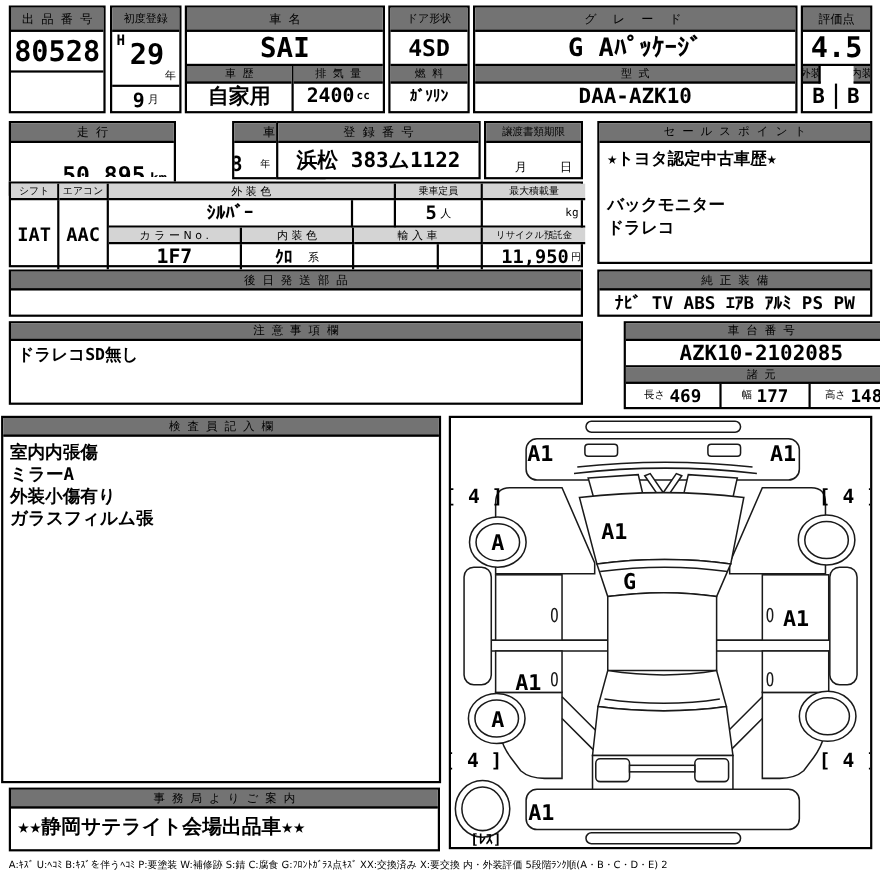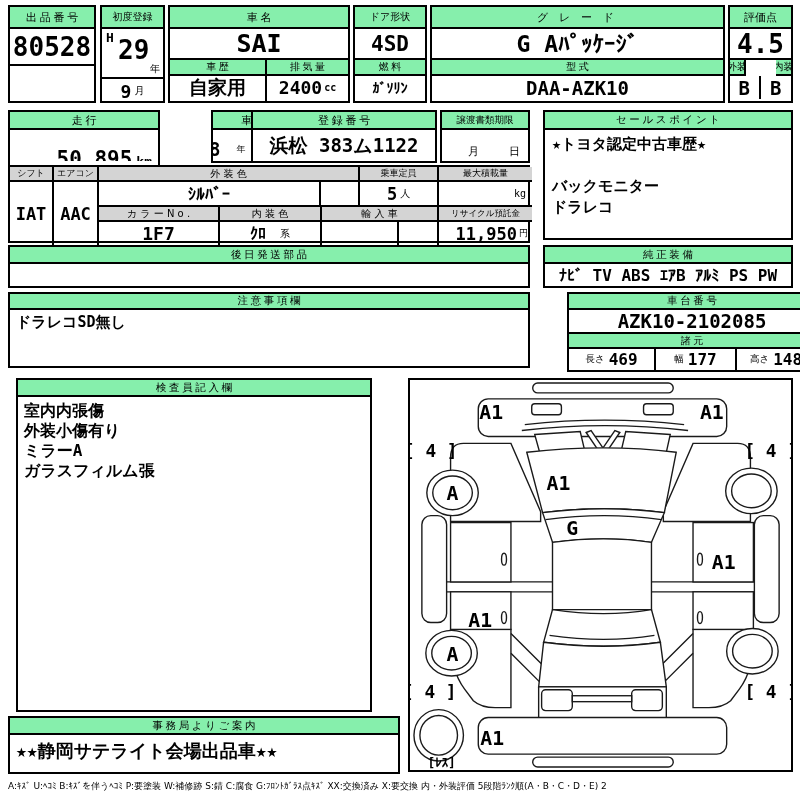--- a/index.html
+++ b/index.html
@@ -1,21 +1,21 @@
 <!DOCTYPE html>
 <html><head>
 <meta charset="utf-8">
 <style>
   html,body{margin:0;padding:0;background:#e8e8e8;}
   #sheet{position:relative;width:800px;height:800px;background:#fff;
          font-family:"DejaVu Sans Mono","DejaVu Sans",sans-serif;color:#000;overflow:hidden;}
   .abs{position:absolute;box-sizing:border-box;}
   .b{border:2px solid #000;background:#fff;}
-  .hdr{background:#86efac;display:flex;align-items:center;justify-content:center;
-       font-family:Liberation Serif, serif;font-weight:normal;border-bottom:2px solid #000;
+  .hdr{background:#737373;display:flex;align-items:center;justify-content:center;
+       font-family:Liberation Mono, monospace;font-weight:normal;border-bottom:2px solid #000;
        box-sizing:border-box;white-space:nowrap;overflow:hidden;}
   .v{display:flex;align-items:center;justify-content:center;font-weight:bold;
      box-sizing:border-box;white-space:nowrap;overflow:hidden;}
   .c{position:absolute;box-sizing:border-box;display:flex;align-items:center;justify-content:center;
      white-space:nowrap;overflow:hidden;}
   .g{background:#d4d4d4;font-family:"DejaVu Sans",sans-serif;}
   .bb{border-bottom:2px solid #000;} .br{border-right:2px solid #000;}
   .unit{font-weight:bold;}
   svg text{font-family:"DejaVu Sans Mono","DejaVu Sans",sans-serif;font-weight:bold;fill:#000;}
   .dl{font-size:20px;text-anchor:middle;} .dm{font-size:18px;text-anchor:middle;}
@@ -196,26 +196,26 @@
         <span style="font-size:9.5px;font-weight:normal;">幅</span>
         <span style="font-size:16px;">177</span>
       </div>
       <div class="v" style="flex:1;gap:4px;">
         <span style="font-size:9.5px;font-weight:normal;">高さ</span>
         <span style="font-size:16px;">148</span>
       </div>
     </div>
   </div>
 
-  <div class="abs b" style="left:16px;top:378px;width:356px;height:334px;">
+  <div class="abs b" style="left:1px;top:378px;width:400px;height:334px;">
     <div class="hdr" style="height:17px;font-size:10.5px;">検 査 員 記 入 欄</div>
     <div style="padding:4px 6px;font-size:16px;font-weight:bold;line-height:20px;">
       <div>室内内張傷</div>
+      <div>ミラーA</div>
       <div>外装小傷有り</div>
-      <div>ミラーA</div>
       <div>ガラスフィルム張</div>
     </div>
   </div>
 
   <div class="abs b" style="left:8px;top:716px;width:392px;height:58px;">
     <div class="hdr" style="height:17px;font-size:10.5px;">事 務 局 よ り ご 案 内</div>
     <div style="padding:4px 6px;font-size:18px;font-weight:bold;">★★静岡サテライト会場出品車★★</div>
   </div>
 
   <div class="abs b" style="left:408px;top:378px;width:385px;height:394px;">

